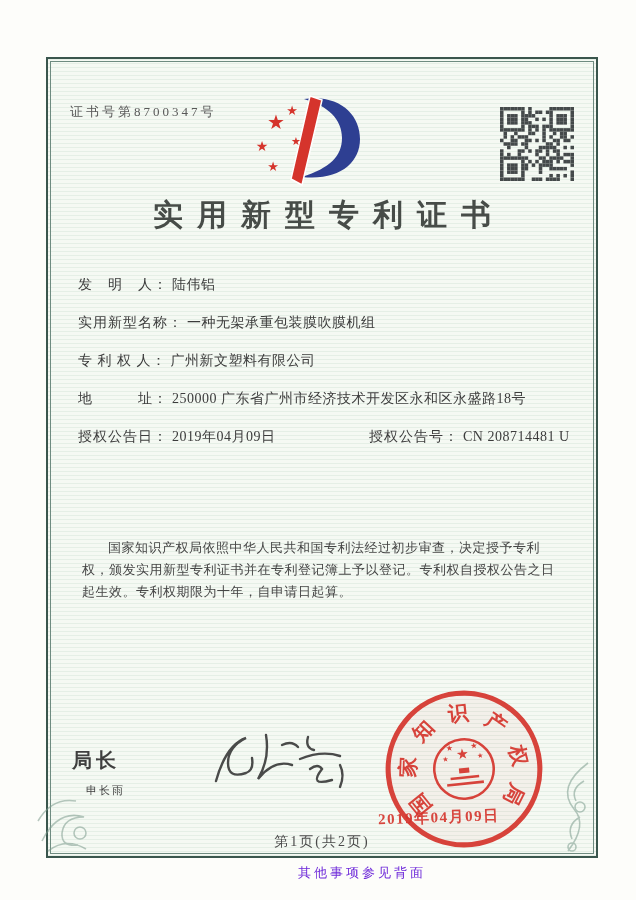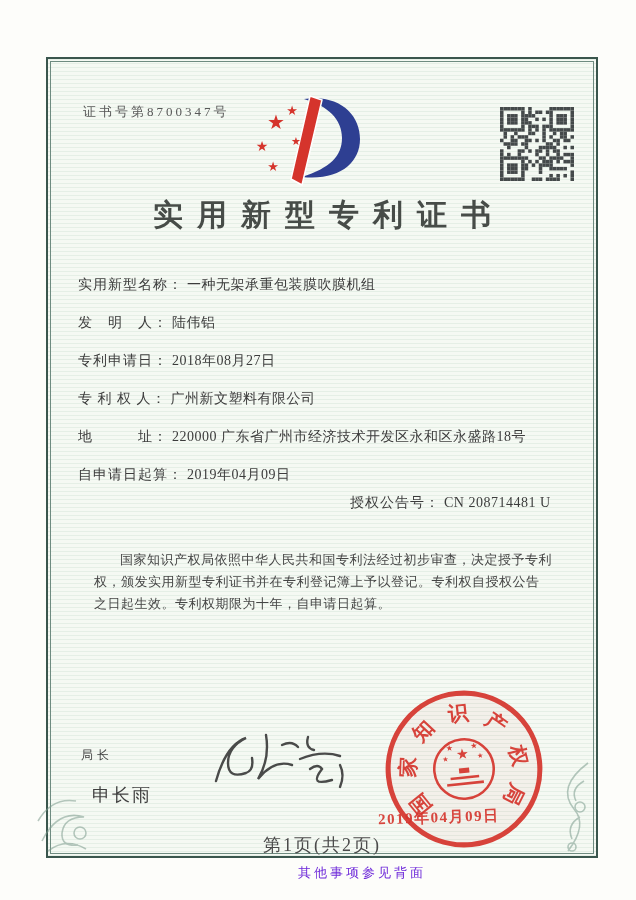--- a/index.html
+++ b/index.html
@@ -11,45 +11,45 @@
   }
   .frame{
     position:absolute;left:46px;top:57px;width:548px;height:797px;
     border:2px solid #3a564d;
     background-color:#f5f9f3;
     background-image:repeating-linear-gradient(0deg,
       rgba(120,170,140,0.13) 0px, rgba(120,170,140,0.13) 1px,
       rgba(255,255,255,0) 1px, rgba(255,255,255,0) 4px);
   }
   .frame-inner{position:absolute;inset:2px;border:1px solid #6e8b80;pointer-events:none;}
-  .cert-no{position:absolute;left:35px;top:44px;font-size:13px;letter-spacing:3px;color:#585858;}
+  .cert-no{position:absolute;left:22px;top:44px;font-size:13px;letter-spacing:3px;color:#585858;}
   .logo{position:absolute;left:198px;top:34px;width:120px;height:98px;}
   .qr{position:absolute;left:452px;top:48px;width:74px;height:74px;}
   .title{
     position:absolute;left:0;top:136px;width:100%;text-align:center;
     font-size:30px;font-weight:600;color:#474c48;
     letter-spacing:14px;text-indent:14px;
   }
   .fields{position:absolute;left:30px;top:216px;width:500px;font-size:14px;}
   .field-row{position:relative;height:38px;line-height:20px;white-space:nowrap;}
   .field-label{color:#3c3c3c;letter-spacing:1px;}
   .field-value{color:#3c3c3c;letter-spacing:0.5px;margin-left:4px;}
-  .pair2{position:absolute;left:272px;top:0;margin-top:28px;}
+  .pair2{position:absolute;left:291px;top:0;}
   .paras{position:absolute;left:34px;top:478px;width:482px;font-size:13px;line-height:22px;color:#454545;}
-  .paras p{margin:12px;text-indent:2em;letter-spacing:0.5px;}
-  .signer-title{position:absolute;left:33px;top:688px;font-size:12px;letter-spacing:4px;color:#3f3f3f;}
-  .signer-name{position:absolute;left:44px;top:724px;font-size:18px;letter-spacing:2px;color:#3f3f3f;}
+  .paras p{margin:0;text-indent:2em;letter-spacing:0.5px;}
+  .signer-title{position:absolute;left:24px;top:688px;font-size:20px;letter-spacing:4px;color:#3f3f3f;font-weight:bold;}
+  .signer-name{position:absolute;left:38px;top:724px;font-size:11px;letter-spacing:2px;color:#3f3f3f;}
   .signature{position:absolute;left:138px;top:664px;width:180px;height:86px;}
   .seal{position:absolute;left:334px;top:628px;width:164px;height:164px;transform:rotate(-6deg);opacity:0.92;}
   .seal-date{
     position:absolute;left:330px;top:748px;width:190px;
     font-size:15px;letter-spacing:1.5px;color:#d5342c;
     transform:rotate(-2deg);font-weight:bold;opacity:0.9;z-index:3;
   }
-  .page-no{position:absolute;left:0;top:774px;width:100%;text-align:center;font-size:18px;letter-spacing:2px;color:#4a4a4a;}
+  .page-no{position:absolute;left:0;top:774px;width:100%;text-align:center;font-size:14px;letter-spacing:2px;color:#4a4a4a;}
   .backnote{position:absolute;left:0;top:864px;width:100%;text-align:center;font-size:13px;letter-spacing:3px;color:#6d28d9;padding-left:44px;}
   .orn-bl{position:absolute;left:-20px;top:712px;width:90px;height:90px;opacity:0.55;}
   .orn-br{position:absolute;left:496px;top:700px;width:54px;height:100px;opacity:0.6;}
 </style>
 </head>
 <body>
 
 <div class="frame">
   <div class="frame-inner"></div>
 
@@ -297,36 +297,33 @@
       <rect x="49.33" y="70.48" width="3.52" height="3.52" fill="#44494a"></rect>
       <rect x="52.86" y="70.48" width="3.52" height="3.52" fill="#44494a"></rect>
       <rect x="56.38" y="70.48" width="3.52" height="3.52" fill="#44494a"></rect>
       <rect x="70.48" y="70.48" width="3.52" height="3.52" fill="#44494a"></rect>
     </svg>
 
   <div class="title">实用新型专利证书</div>
 
   <div class="fields">
     <div class="field-row">
+      <span class="field-label">发　明　人：</span><span class="field-value">陆伟铝</span>
+    </div>
+    <div class="field-row">
       <span class="field-label">实用新型名称：</span><span class="field-value">一种无架承重包装膜吹膜机组</span>
     </div>
     <div class="field-row">
-      <span class="field-label">发　明　人：</span><span class="field-value">陆伟铝</span>
-    </div>
-    <div class="field-row">
-      <span class="field-label">专利申请日：</span><span class="field-value">2018年08月27日</span>
-    </div>
-    <div class="field-row">
       <span class="field-label">专 利 权 人：</span><span class="field-value">广州新文塑料有限公司</span>
     </div>
     <div class="field-row">
-      <span class="field-label">地　　　址：</span><span class="field-value">220000 广东省广州市经济技术开发区永和区永盛路18号</span>
-    </div>
-    <div class="field-row">
-      <span class="field-label">自申请日起算：</span><span class="field-value">2019年04月09日</span>
+      <span class="field-label">地　　　址：</span><span class="field-value">250000 广东省广州市经济技术开发区永和区永盛路18号</span>
+    </div>
+    <div class="field-row">
+      <span class="field-label">授权公告日：</span><span class="field-value">2019年04月09日</span>
       <span class="pair2">
         <span class="field-label">授权公告号：</span><span class="field-value">CN 208714481 U</span>
       </span>
     </div>
   </div>
 
   <div class="paras">
     <p>国家知识产权局依照中华人民共和国专利法经过初步审查，决定授予专利权，颁发实用新型专利证书并在专利登记簿上予以登记。专利权自授权公告之日起生效。专利权期限为十年，自申请日起算。</p>
   </div>
 

